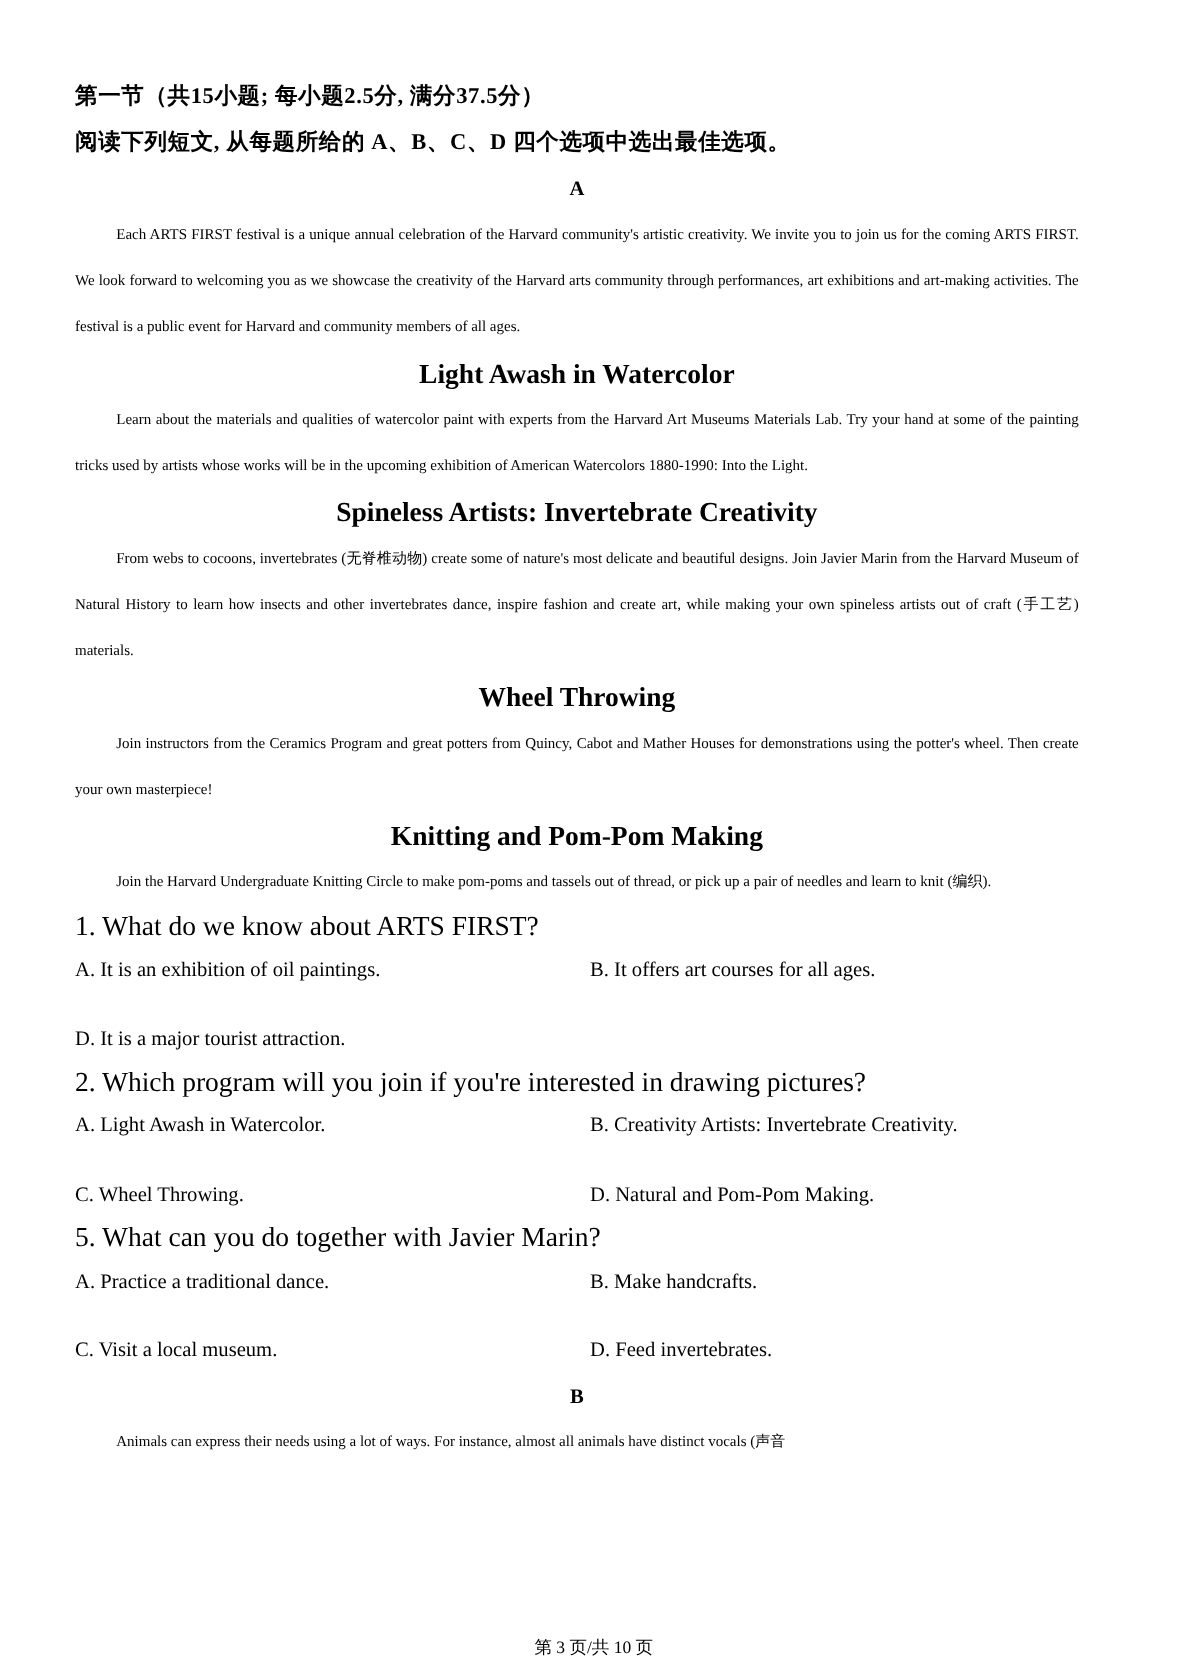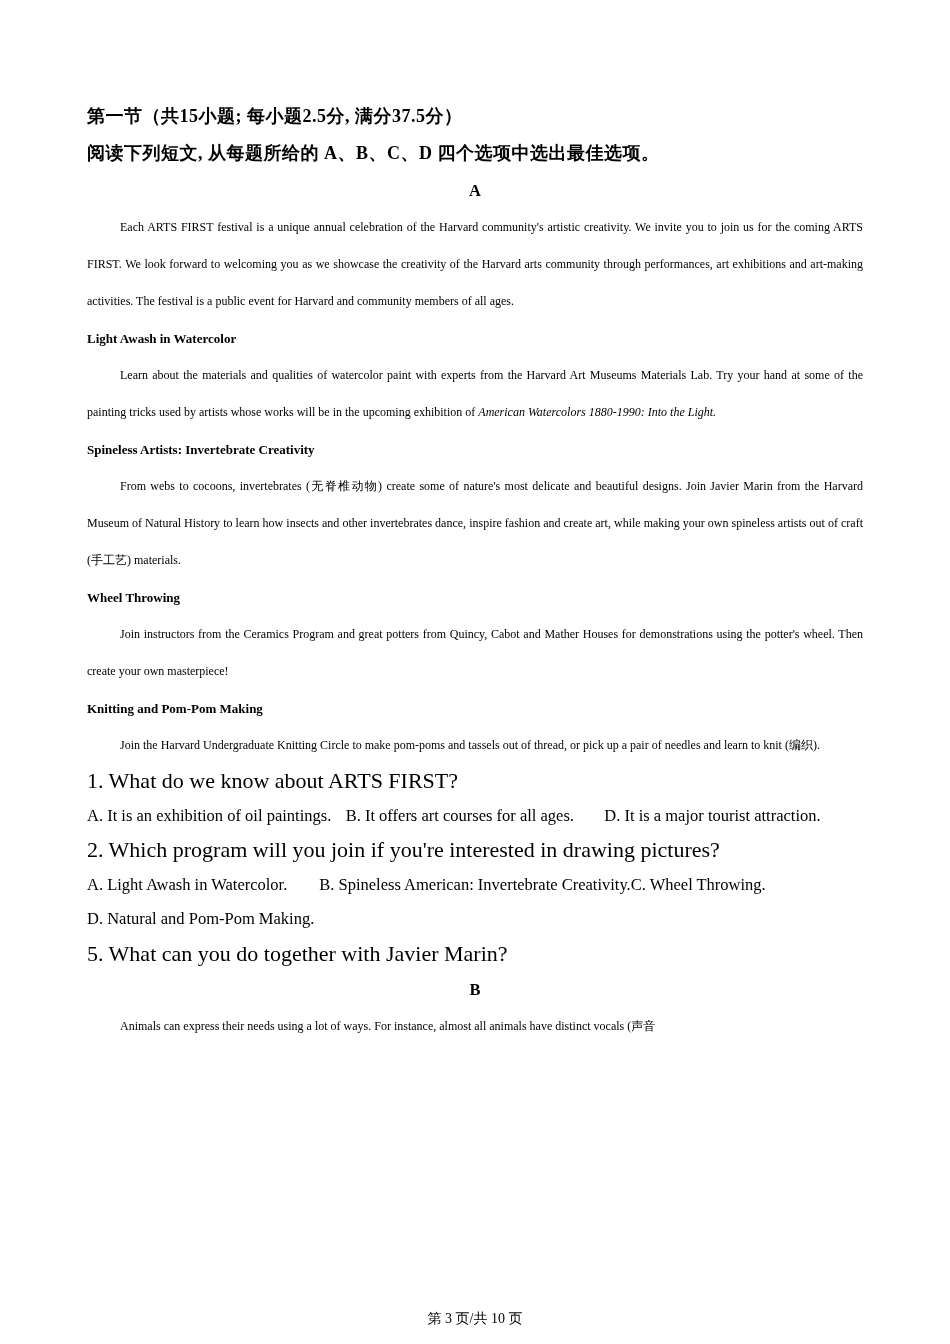--- a/index.html
+++ b/index.html
@@ -11,22 +11,21 @@
     width: 950px;
     height: 1344px;
     box-sizing: border-box;
     position: relative;
     font-family: "Liberation Serif", "DejaVu Serif", serif;
     color: #000000;
     overflow: hidden;
   }
   .page {
     box-sizing: border-box;
-    padding: 58px 87px 0 87px;
-    margin-top: 40px;
+    padding: 58px 87px 0 60px;
   }
   .cn-header {
     font-weight: bold;
     font-size: 18px;
     line-height: 37px;
     letter-spacing: 0.5px;
   }
   .section-label {
     text-align: center;
     font-weight: bold;
@@ -35,38 +34,40 @@
   }
   .para {
     margin: 0;
     font-size: 12px;
     line-height: 37px;
     text-align: justify;
     text-indent: 33px;
   }
   .prog-title {
     font-weight: bold;
-    font-size: 13px;
+    font-size: 22px;
     line-height: 37px;
+    text-align: center;
   }
   .q-stem {
     font-size: 22px;
     line-height: 34.5px;
   }
   .options {
     display: grid;
-    grid-template-columns: 1fr 1fr 1fr;
+    grid-template-columns: 1fr 1fr;
+    gap: 21px;
   }
   .option {
     font-size: 16.5px;
     line-height: 34.5px;
     white-space: nowrap;
     overflow: visible;
   }
-  .italic { font-style: italic; }
+  .italic { }
   .footer {
     position: absolute;
     bottom: 16px;
     left: 0;
     width: 100%;
     text-align: center;
     font-size: 14px;
     line-height: 18px;
     margin-top: 16px;
   }
@@ -101,28 +102,34 @@
       <div class="option">A. It is an exhibition of oil paintings.</div>
       <div class="option">B. It offers art courses for all ages.</div>
       <div class="option">D. It is a major tourist attraction.</div>
     </div>
   </div>
 
   <div class="question">
     <div class="q-stem">2. Which program will you join if you're interested in drawing pictures?</div>
     <div class="options">
       <div class="option">A. Light Awash in Watercolor.</div>
-      <div class="option">B. Spineless American: Invertebrate Creativity.</div>
+      <div class="option">B. Creativity Artists: Invertebrate Creativity.</div>
       <div class="option">C. Wheel Throwing.</div>
       <div class="option">D. Natural and Pom-Pom Making.</div>
     </div>
   </div>
 
   <div class="question">
     <div class="q-stem">5. What can you do together with Javier Marin?</div>
+    <div class="options">
+      <div class="option">A. Practice a traditional dance.</div>
+      <div class="option">B. Make handcrafts.</div>
+      <div class="option">C. Visit a local museum.</div>
+      <div class="option">D. Feed invertebrates.</div>
+    </div>
   </div>
 
   <div class="section-label">B</div>
   <p class="para">Animals can express their needs using a lot of ways. For instance, almost all animals have distinct vocals (声音</p>
 
 </div>
 
 <div class="footer">第 3 页/共 10 页</div>
 
 </body></html>

